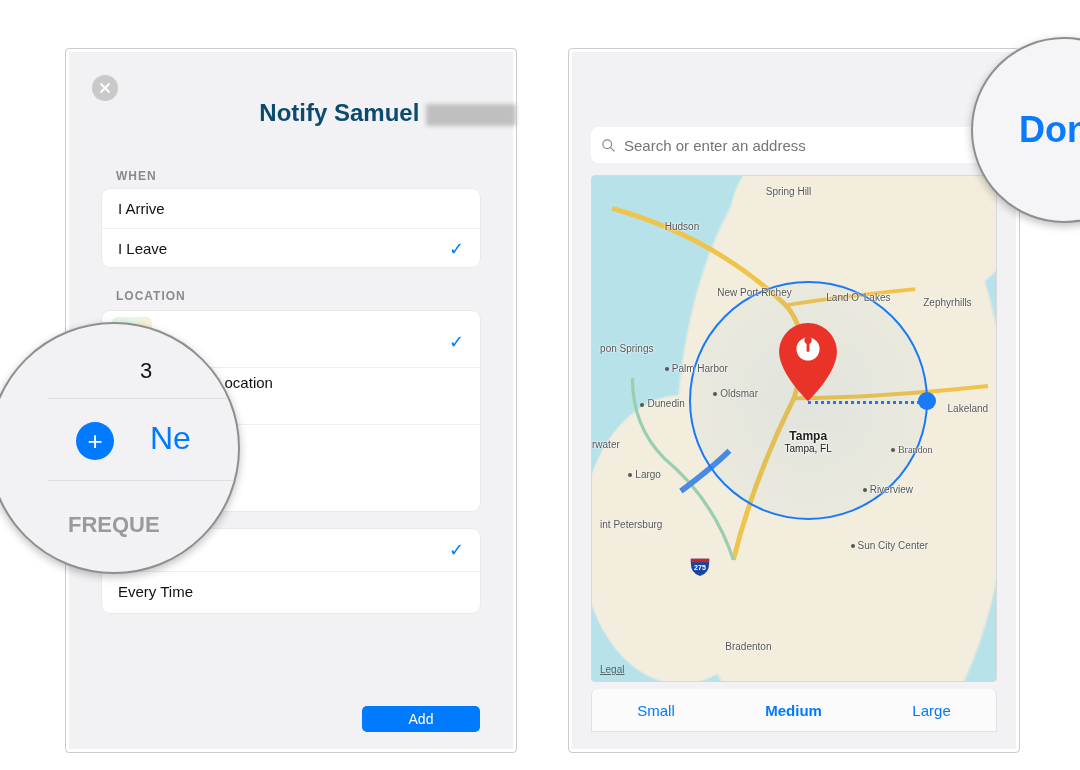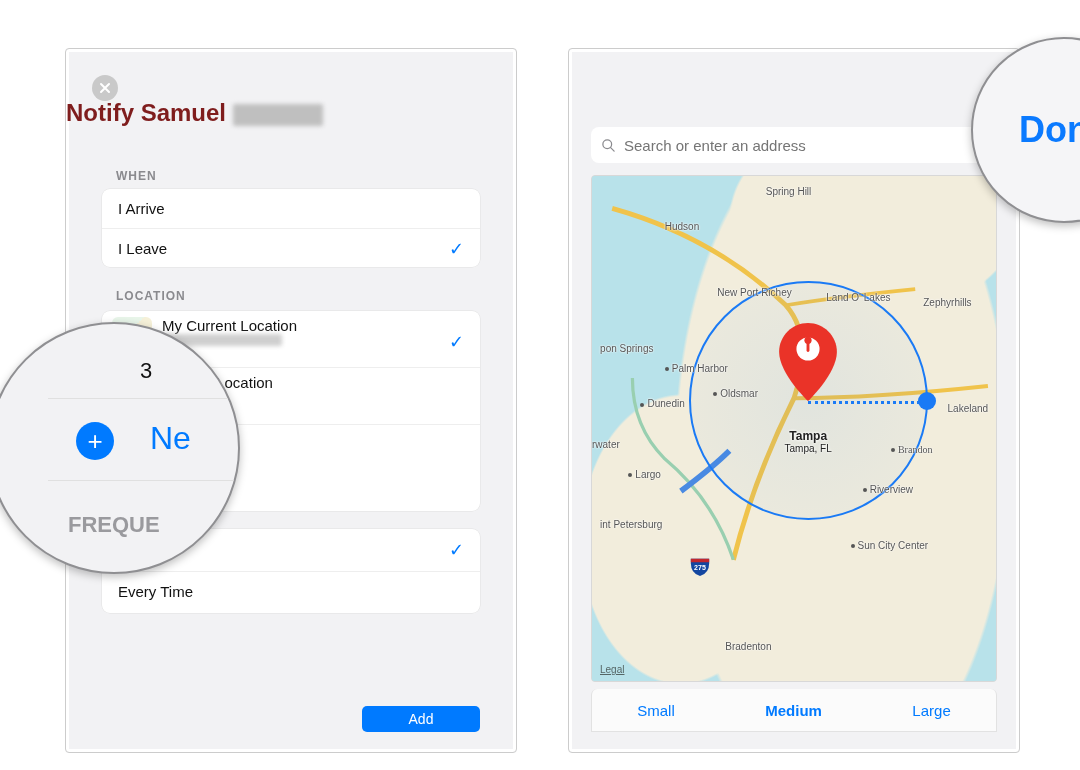--- a/index.html
+++ b/index.html
@@ -33,24 +33,24 @@
     background: #c9c9c9;
     border-radius: 50%;
     color: #fff;
     display: flex; align-items: center; justify-content: center;
     font-size: 14px;
     cursor: pointer;
   }
   .left-title {
     position: absolute;
     top: 50px; left: 0; right: 0;
-    text-align: left;
+    text-align: right;
     font-size: 24px;
     font-weight: 700;
-    color: #7f1d1d;
+    color: #0c4a6e;
   }
   .left-title .blur {
     display:inline-block; width:90px; height:22px; background:#bfbfbf;
     filter: blur(2px); vertical-align:middle; border-radius:2px;
   }
   .sec-label {
     position: absolute;
     left: 50px;
     font-size: 12px;
     letter-spacing: 1px;
@@ -275,24 +275,20 @@
     <div class="row">
       <span>I Leave</span>
       <span class="check">✓</span>
     </div>
   </div>
 
   <div class="sec-label sec-loc">LOCATION</div>
   <div class="card card-loc">
     <div class="loc-row1">
       <div class="loc-map-thumb"></div>
-      <div class="loc-text">
-        <span class="loc-title">My Current Location</span>
-        <span class="loc-blur"></span>
-      </div>
       <span class="check" style="align-self:center">✓</span>
     </div>
     <div class="loc-row2">
       <div style="width:40px;margin-right:10px"></div>
       <div class="loc-text">
         <span class="loc-title">Current Location</span>
         <span class="loc-sub">hanna Rd</span>
       </div>
     </div>
     <span class="loc-number">3</span>

